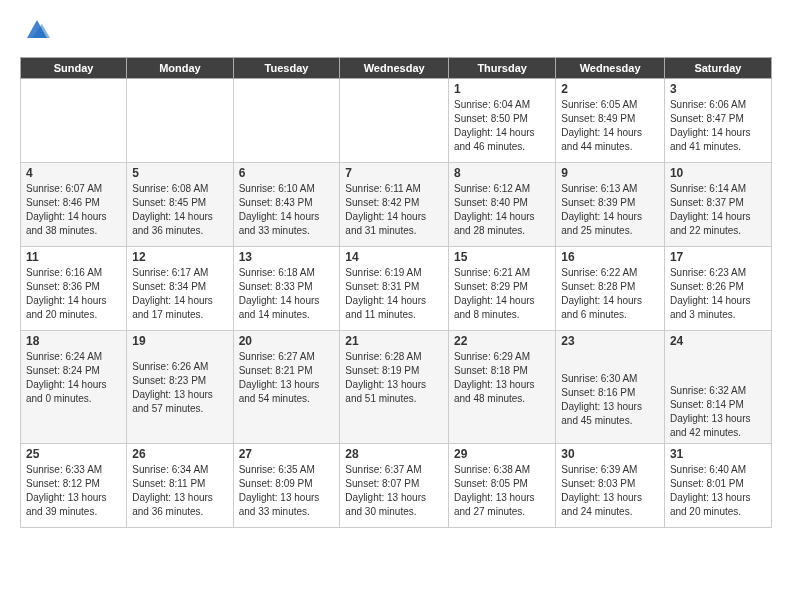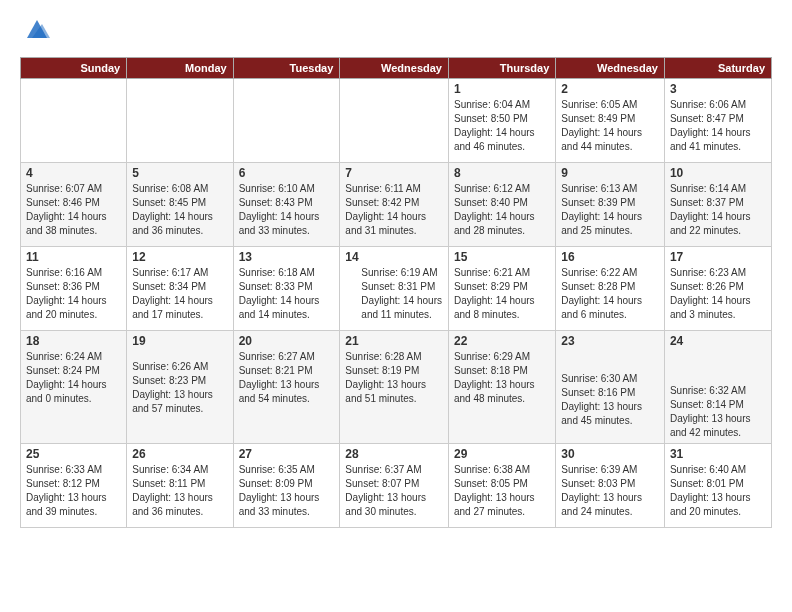--- a/index.html
+++ b/index.html
@@ -48,23 +48,23 @@
     .subtitle {
       font-size: 14px;
       color: #555;
     }
     .calendar {
       width: 100%;
       border-collapse: collapse;
       font-size: 10px;
     }
     .calendar th {
-      background-color: #7f1d1d;
+      background-color: #404040;
       color: #fff;
-      text-align: right;
+      text-align: center;
       padding: 4px 6px;
       font-size: 11px;
       font-weight: bold;
       border: 1px solid #aaa;
     }
     .calendar td {
       vertical-align: top;
       border: 1px solid #ccc;
       padding: 3px 5px;
       height: 84px;
@@ -221,21 +221,21 @@
           </td>
           <td>
             <div class="day-number">13</div>
             <div class="day-info" style="white-space: pre-line;">Sunrise: 6:18 AM
 Sunset: 8:33 PM
 Daylight: 14 hours
 and 14 minutes.</div>
           </td>
           <td>
             <div class="day-number">14</div>
-            <div class="day-info" style="white-space: pre-line; margin-left: 16px;">Sunrise: 6:19 AM
+            <div class="day-info" style="white-space: pre-line;">Sunrise: 6:19 AM
 Sunset: 8:31 PM
 Daylight: 14 hours
 and 11 minutes.</div>
           </td>
           <td>
             <div class="day-number">15</div>
             <div class="day-info" style="white-space: pre-line;">Sunrise: 6:21 AM
 Sunset: 8:29 PM
 Daylight: 14 hours
 and 8 minutes.</div>

